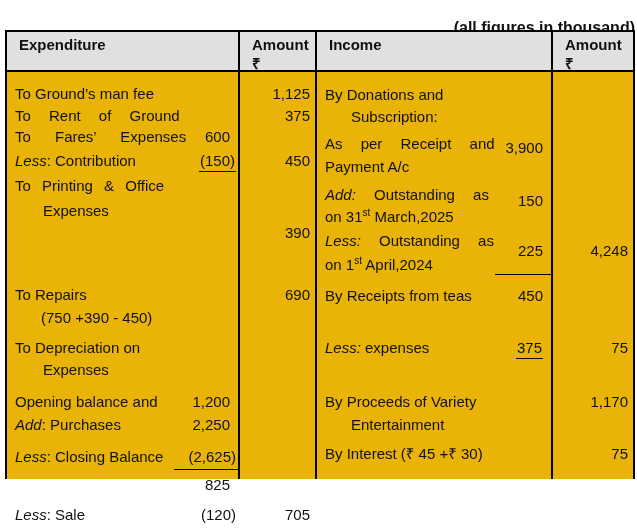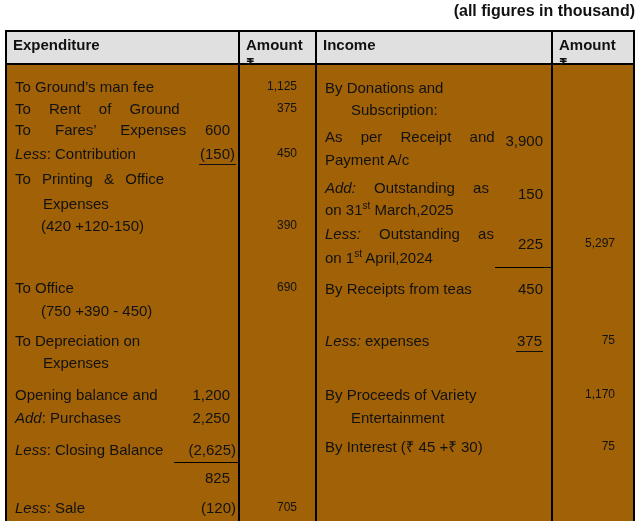--- a/index.html
+++ b/index.html
@@ -1,37 +1,37 @@
 <!DOCTYPE html>
 <html><head>
 <meta charset="utf-8">
 <style>
   html,body{margin:0;padding:0;background:#fff;}
   .page{position:relative;width:637px;height:528px;overflow:hidden;background:#fff;
         font-family:"Liberation Sans",sans-serif;color:#111;}
-  .title{position:absolute;top:0;left:0;right:2px;text-align:right;
+  .title{position:absolute;top:17px;left:0;right:2px;text-align:right;
          font-size:16px;font-weight:bold;line-height:21px;margin-left:20px;}
   .tbl{position:absolute;top:30px;left:5px;width:630px;box-sizing:border-box;
        display:grid;grid-template-columns:233px 77px 236px 1fr;
        border:2px solid #000;border-bottom:0;}
   .hcell{background:#e0e0e0;border-bottom:2px solid #000;box-sizing:border-box;
-         height:33px;padding:3px 5px 0 6px;font-weight:bold;font-size:15px;line-height:19px;}
+         height:40px;padding:3px 5px 0 12px;font-weight:bold;font-size:15px;line-height:19px;}
   .hcell.r{padding-right:5px;}
   .hb{border-right:2px solid #000;}
-  .bcell{position:relative;height:456px;box-sizing:border-box;background:#a16207;}
+  .bcell{position:relative;height:407px;box-sizing:border-box;background:#eab308;}
   .ln{position:absolute;left:8px;right:4px;height:21px;line-height:21px;
       font-size:15px;white-space:nowrap;}
   .ln i{margin-top:41px;}
   .num{position:absolute;right:4px;top:0;font-style:normal;}
   .pnum{position:absolute;right:-2px;top:0;font-style:normal;}
   .u{border-bottom:1.5px solid #111;padding:0 1px;}
   .j7{word-spacing:7px;}
   .j14{word-spacing:14px;}
   .j20{word-spacing:20px;}
-  .amt{position:absolute;right:18px;height:21px;line-height:21px;font-size:12px;}
+  .amt{position:absolute;right:5px;height:21px;line-height:21px;font-size:15px;}
   .rule{position:absolute;right:0;height:0;border-top:1.5px solid #000;}
   sup{font-size:10px;vertical-align:super;line-height:0;}
 </style>
 </head>
 <body>
 
 <div class="page">
   <div class="title">(all figures in thousand)</div>
 
   <div class="tbl">
@@ -51,22 +51,21 @@
       <div>₹</div>
     </div>
 
     <div class="bcell hb">
       <div class="ln" style="top:11px"><span>To Ground’s man fee</span></div>
       <div class="ln j14" style="top:33px"><span>To Rent of Ground</span></div>
       <div class="ln j20" style="top:54px"><span>To Fares’ Expenses</span><span class="num">600</span></div>
       <div class="ln" style="top:78px"><i>Less</i><span>: Contribution</span><span class="pnum u">(150)</span></div>
       <div class="ln j7" style="top:103px"><span>To Printing &amp; Office</span></div>
       <div class="ln" style="top:128px;left:36px"><span>Expenses</span></div>
-      <div class="ln" style="top:150px;left:34px"><span>(420 +120-150)</span></div>
-      <div class="ln" style="top:212px"><span>To Office</span></div>
+      <div class="ln" style="top:212px"><span>To Repairs</span></div>
       <div class="ln" style="top:235px;left:34px"><span>(750 +390 - 450)</span></div>
       <div class="ln" style="top:265px"><span>To Depreciation on</span></div>
       <div class="ln" style="top:287px;left:36px"><span>Expenses</span></div>
       <div class="ln" style="top:319px"><span>Opening balance and</span><span class="num">1,200</span></div>
       <div class="ln" style="top:342px"><i>Add</i><span>: Purchases</span><span class="num">2,250</span></div>
       <div class="ln" style="top:374px"><i>Less</i><span>: Closing Balance</span><span class="pnum">(2,625)</span></div>
       <div class="rule" style="top:397px;width:64px"></div>
       <div class="ln" style="top:402px">
           <span class="num">825</span>
         </div>
@@ -93,19 +92,19 @@
       <div class="ln" style="top:182px"><span>on 1</span><sup>st</sup><span> April,2024</span></div>
       <div class="rule" style="top:202px;width:56px"></div>
       <div class="ln" style="top:213px"><span>By Receipts from teas</span><span class="num">450</span></div>
       <div class="ln" style="top:265px"><i>Less:</i><span> expenses</span><span class="num u">375</span></div>
       <div class="ln" style="top:319px"><span>By Proceeds of Variety</span></div>
       <div class="ln" style="top:342px;left:34px"><span>Entertainment</span></div>
       <div class="ln" style="top:371px"><span>By Interest (₹ 45 +₹ 30)</span></div>
     </div>
 
     <div class="bcell">
-      <div class="amt" style="top:168px">5,297</div>
+      <div class="amt" style="top:168px">4,248</div>
       <div class="amt" style="top:265px">75</div>
       <div class="amt" style="top:319px">1,170</div>
       <div class="amt" style="top:371px">75</div>
     </div>
   </div>
 </div>
 
 </body></html>

